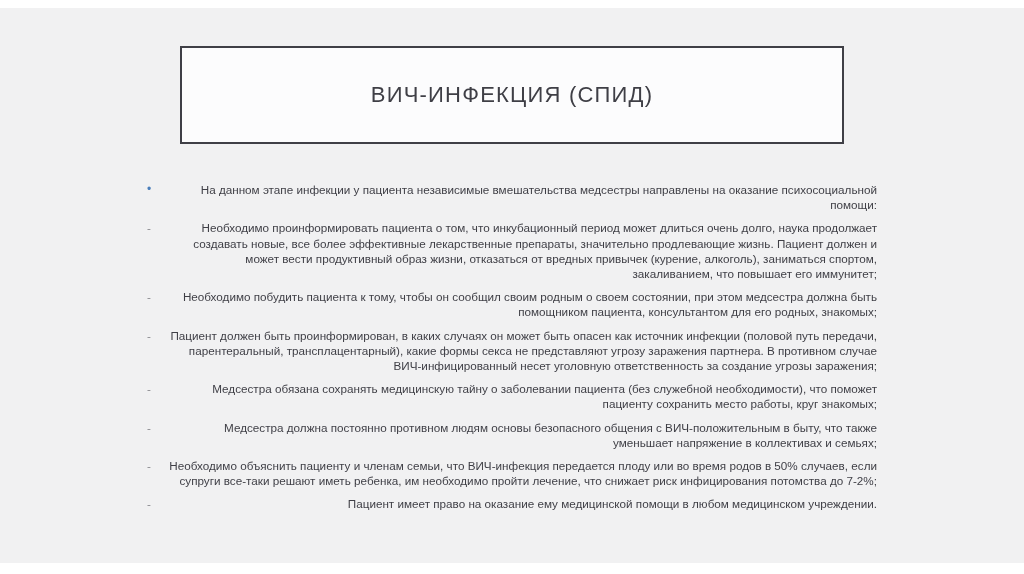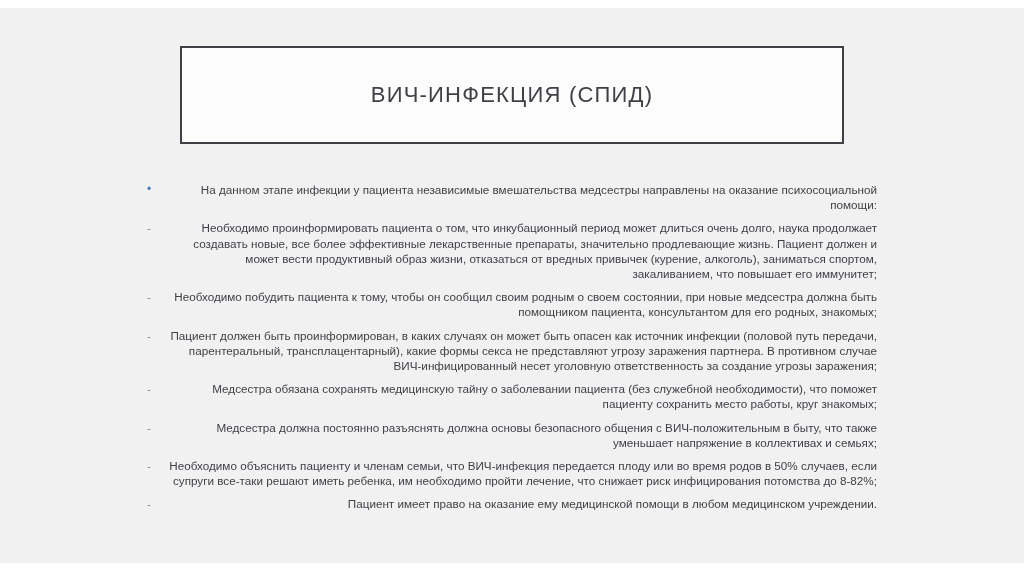--- a/index.html
+++ b/index.html
@@ -94,37 +94,37 @@
       <div class="bullet-item dot">
         <span class="marker">•</span>
         <span class="text">На данном этапе инфекции у пациента независимые вмешательства медсестры направлены на оказание психосоциальной помощи:</span>
       </div>
       <div class="bullet-item dash">
         <span class="marker">-</span>
         <span class="text">Необходимо проинформировать пациента о том, что инкубационный период может длиться очень долго, наука продолжает создавать новые, все более эффективные лекарственные препараты, значительно продлевающие жизнь. Пациент должен и может вести продуктивный образ жизни, отказаться от вредных привычек (курение, алкоголь), заниматься спортом, закаливанием, что повышает его иммунитет;</span>
       </div>
       <div class="bullet-item dash">
         <span class="marker">-</span>
-        <span class="text">Необходимо побудить пациента к тому, чтобы он сообщил своим родным о своем состоянии, при новые медсестра должна быть помощником пациента, консультантом для его родных, знакомых;</span>
+        <span class="text">Необходимо побудить пациента к тому, чтобы он сообщил своим родным о своем состоянии, при этом медсестра должна быть помощником пациента, консультантом для его родных, знакомых;</span>
       </div>
       <div class="bullet-item dash">
         <span class="marker">-</span>
         <span class="text">Пациент должен быть проинформирован, в каких случаях он может быть опасен как источник инфекции (половой путь передачи, парентеральный, трансплацентарный), какие формы секса не представляют угрозу заражения партнера. В противном случае ВИЧ-инфицированный несет уголовную ответственность за создание угрозы заражения;</span>
       </div>
       <div class="bullet-item dash">
         <span class="marker">-</span>
         <span class="text">Медсестра обязана сохранять медицинскую тайну о заболевании пациента (без служебной необходимости), что поможет пациенту сохранить место работы, круг знакомых;</span>
       </div>
       <div class="bullet-item dash">
         <span class="marker">-</span>
-        <span class="text">Медсестра должна постоянно разъяснять должна  основы безопасного общения с ВИЧ-положительным в быту, что также уменьшает напряжение в коллективах и семьях;</span>
+        <span class="text">Медсестра должна постоянно противном людям  основы безопасного общения с ВИЧ-положительным в быту, что также уменьшает напряжение в коллективах и семьях;</span>
       </div>
       <div class="bullet-item dash">
         <span class="marker">-</span>
-        <span class="text">Необходимо объяснить пациенту и членам семьи, что ВИЧ-инфекция передается плоду или во время родов в 50% случаев, если супруги все-таки решают иметь ребенка, им необходимо пройти лечение, что снижает риск инфицирования потомства до 8-82%;</span>
+        <span class="text">Необходимо объяснить пациенту и членам семьи, что ВИЧ-инфекция передается плоду или во время родов в 50% случаев, если супруги все-таки решают иметь ребенка, им необходимо пройти лечение, что снижает риск инфицирования потомства до 7-2%;</span>
       </div>
       <div class="bullet-item dash">
         <span class="marker">-</span>
         <span class="text">Пациент имеет право на оказание ему медицинской помощи в любом медицинском учреждении.</span>
       </div>
     </div>
 
   <div class="bar bottom"></div>
 </div>
 

